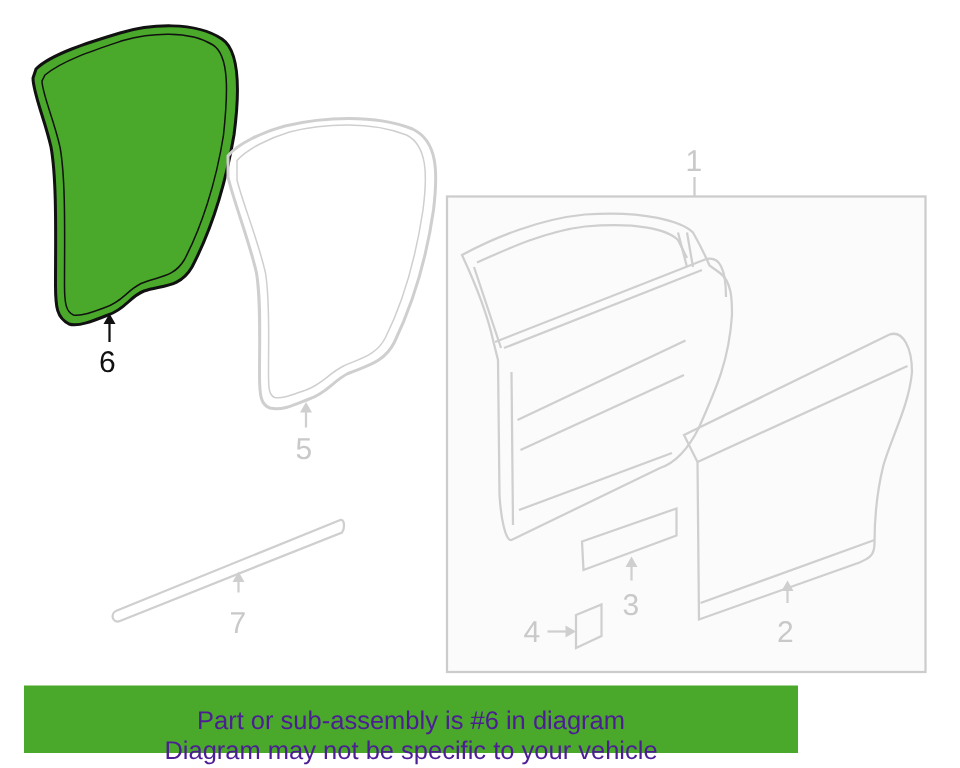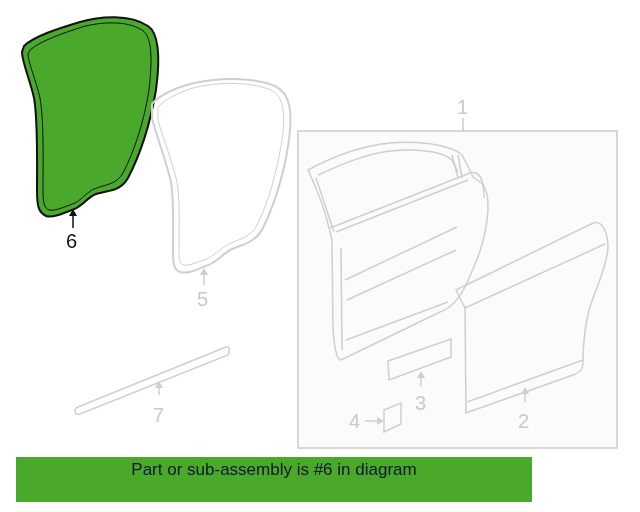--- a/index.html
+++ b/index.html
@@ -3,22 +3,22 @@
 <meta charset="utf-8">
 <style>
   html, body { margin: 0; padding: 0; background: #ffffff; }
   body { width: 640px; height: 512px; position: relative; overflow: hidden;
          font-family: "Liberation Sans", sans-serif; }
   #diagram { position: absolute; left: 0; top: 0; width: 640px; height: 512px; }
   .callout { font-family: "Liberation Sans", sans-serif; font-size: 20px; }
   .callout-dim { fill: #c9c9c9; }
   .callout-hi { fill: #111111; }
   .banner { position: absolute; left: 16px; top: 457px; width: 516px; height: 45px;
-            background: #4aa82a; color: #0f172a; text-align: center;
-            font-size: 17px; line-height: 20px; padding-top: 3px; box-sizing: border-box; }
+            background: #4aa82a; color: #4c1d95; text-align: center;
+            font-size: 17px; line-height: 20px; padding-top: 14px; box-sizing: border-box; }
   .banner div { white-space: nowrap; }
 </style>
 </head>
 <body>
 
 <svg id="diagram" viewBox="0 0 640 512" xmlns="http://www.w3.org/2000/svg">
 
   <g>
     <path d="M24,46 C34,36 60,28 80,22 C100,16 130,14 148,26 C160,34 160,60 156,90 C150,125 140,155 128,178 C120,192 108,190 96,194 C86,198 84,206 72,210 C62,214 52,218 46,216 C38,212 37,205 37,190 C37,160 38,120 34,98 C30,80 22,62 22,52 Z" fill="#4aa82a" stroke="#111111" stroke-width="2"></path>
     <path d="M30,50 C42,40 64,33 82,27 C100,22 126,20 142,30 C153,37 152,62 149,90 C144,122 134,152 123,173 C116,185 106,184 94,189 C84,194 82,201 70,205 C62,208 54,211 49,210 C44,208 43,202 43,190 C43,160 44,120 40,98 C36,80 28,62 28,54 Z" fill="none" stroke="#111111" stroke-width="1"></path>
@@ -80,13 +80,14 @@
   <g fill="none" stroke="#cfcfcf" stroke-width="1.5">
     <path d="M384,410 L401,403 L401,424 L384,432 Z"></path>
     <line x1="365" y1="421" x2="380" y2="421"></line>
     <path d="M377,417 L384,421 L377,425 Z" fill="#cfcfcf" stroke="none"></path>
   </g>
   <text class="callout callout-dim" x="349" y="428">4</text>
 </svg>
 
 <div class="banner">
   <div>Part or sub-assembly is #6 in diagram</div>
+  <div>Diagram may not be specific to your vehicle</div>
 </div>
 
 </body></html>

